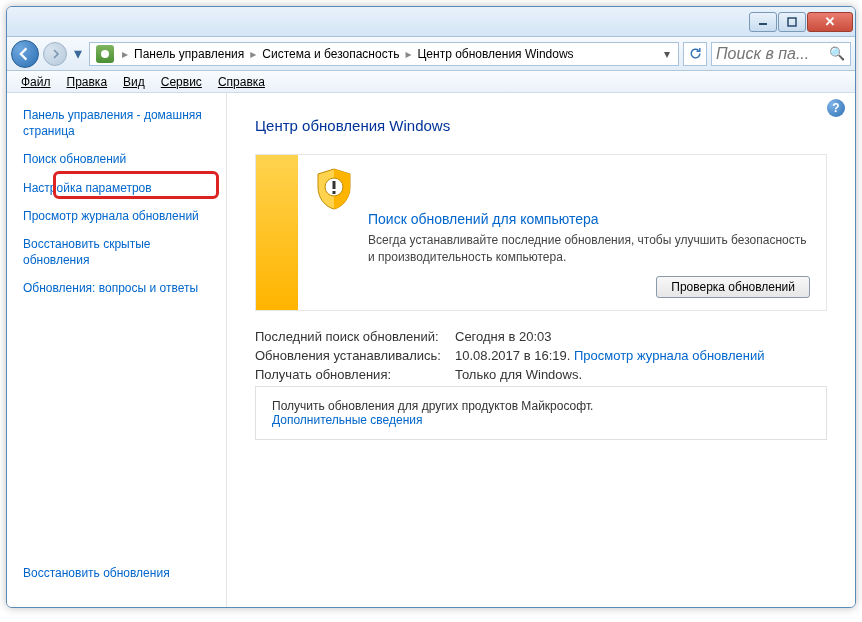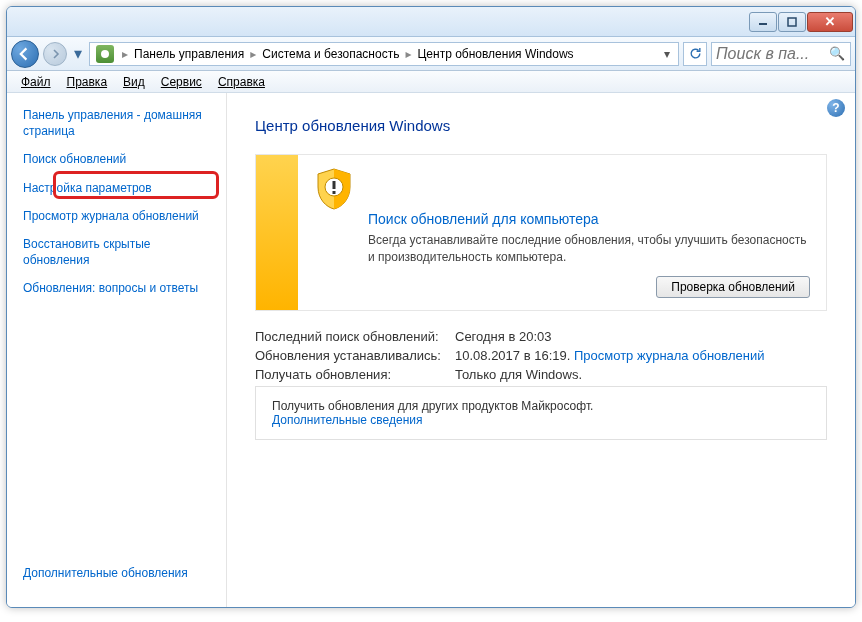--- a/index.html
+++ b/index.html
@@ -134,21 +134,21 @@
   <div class="body">
     <div class="sidebar">
       <a class="sidebar-home">Панель управления - домашняя страница</a>
       <a>Поиск обновлений</a>
       <a>Настройка параметров</a>
       <a>Просмотр журнала обновлений</a>
       <a>Восстановить скрытые обновления</a>
       <a>Обновления: вопросы и ответы</a>
       <div class="highlight-box"></div>
       <div class="sidebar-bottom">
-        <a>Дополнительные обновления</a>
+        <a>Восстановить обновления</a>
       </div>
     </div>
 
     <div class="main">
       <div class="help-icon">?</div>
       <h1>Центр обновления Windows</h1>
 
       <div class="update-panel">
         <div class="shield-col"></div>
         <div class="shield-box">

